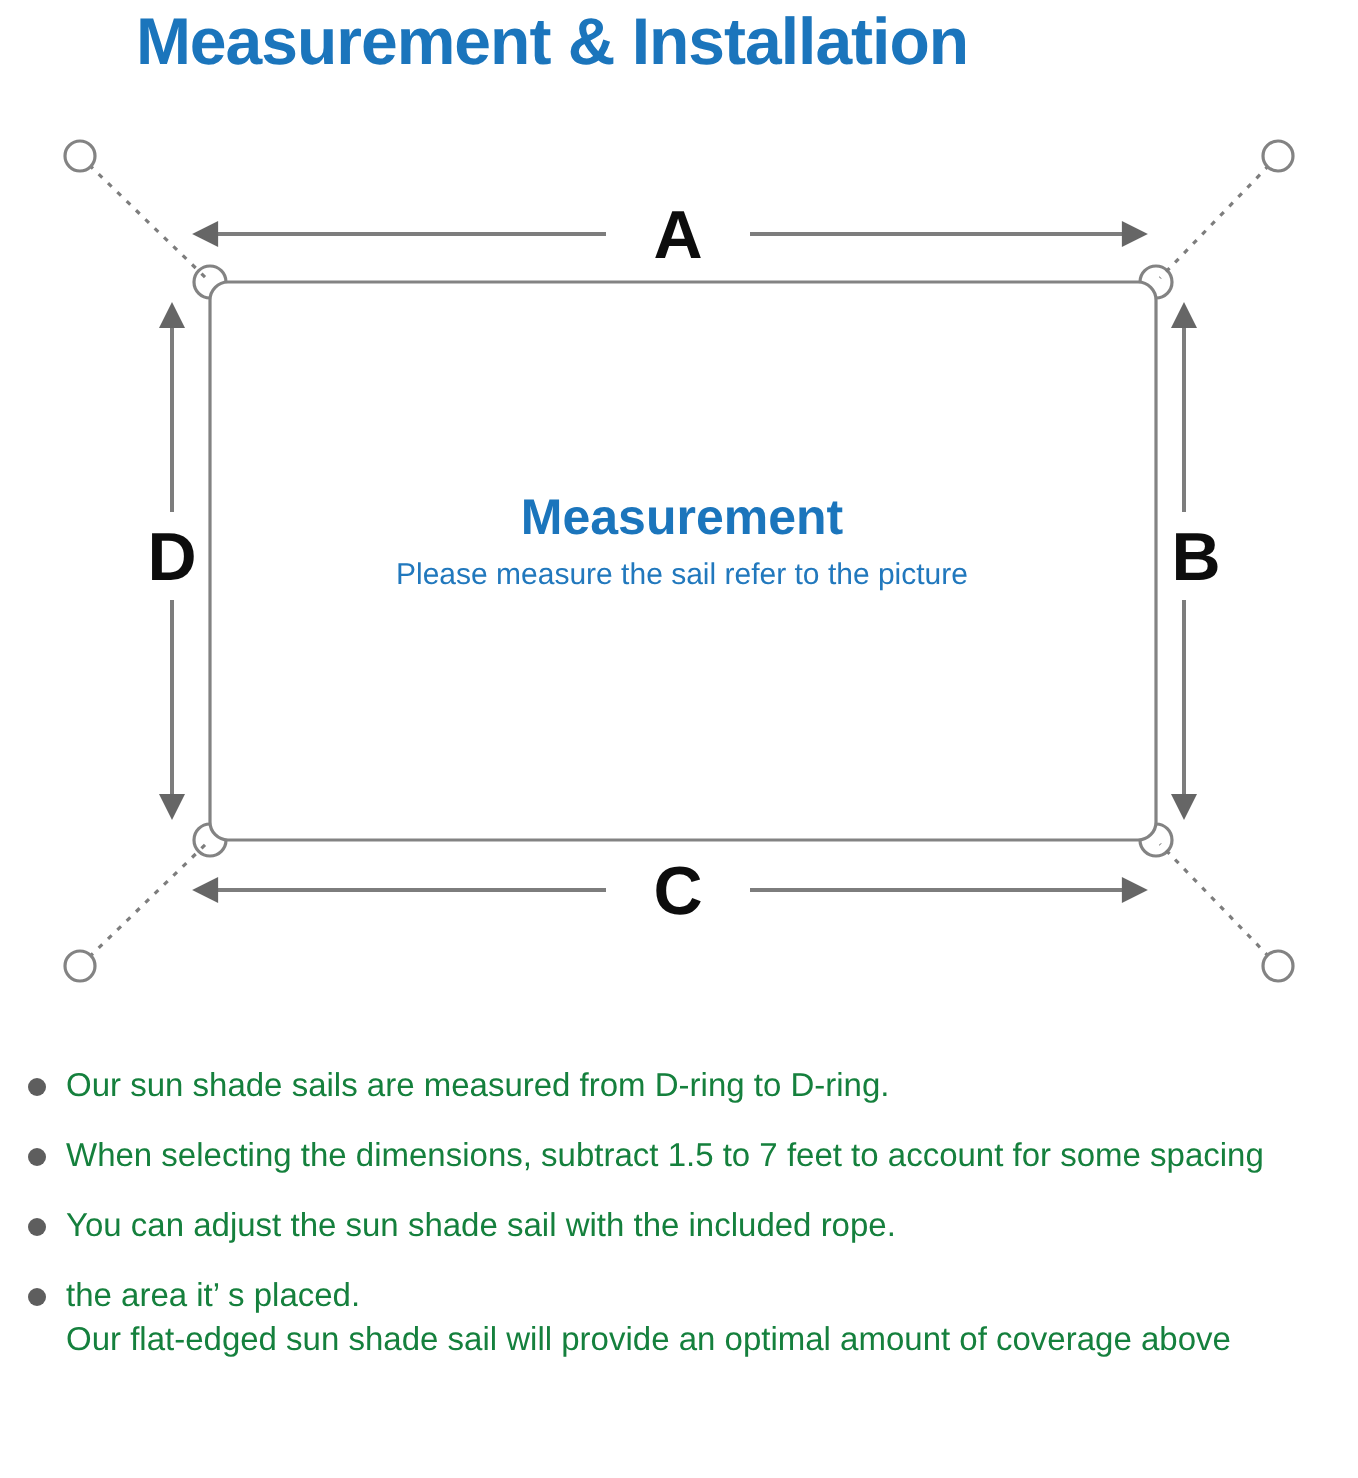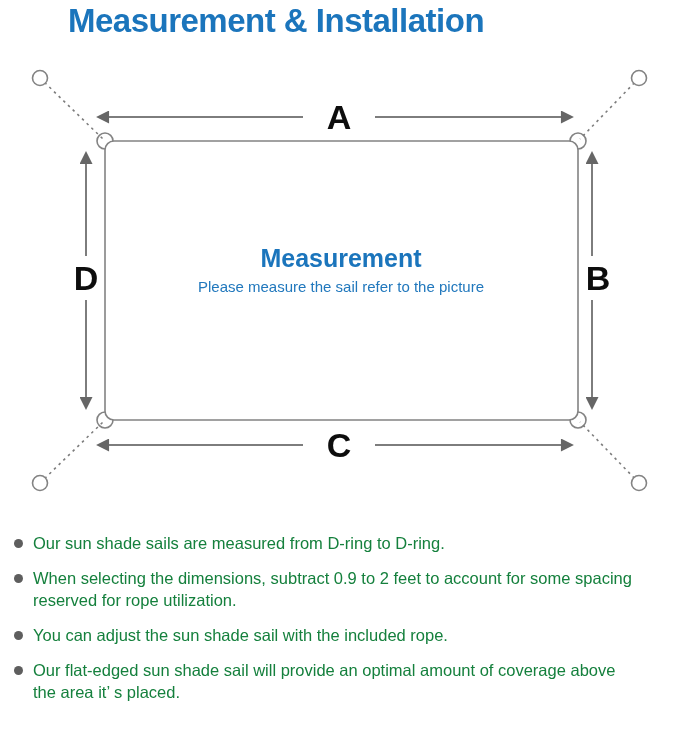--- a/index.html
+++ b/index.html
@@ -99,30 +99,29 @@
 <div class="notes">
   <div class="note">
     <span class="dot"></span>
     <div class="note-text">
       <div>Our sun shade sails are measured from D-ring to D-ring.</div>
     </div>
   </div>
   <div class="note">
     <span class="dot"></span>
     <div class="note-text">
-      <div>When selecting the dimensions, subtract 0.9 to 2 feet to account for some spacing</div>
-      <div>reserved for rope utilization.</div>
+      <div>When selecting the dimensions, subtract 1.5 to 7 feet to account for some spacing</div>
     </div>
   </div>
   <div class="note">
     <span class="dot"></span>
     <div class="note-text">
       <div>You can adjust the sun shade sail with the included rope.</div>
     </div>
   </div>
   <div class="note">
     <span class="dot"></span>
     <div class="note-text">
+      <div>the area it’ s placed.</div>
       <div>Our flat-edged sun shade sail will provide an optimal amount of coverage above</div>
-      <div>the area it’ s placed.</div>
     </div>
   </div>
 </div>
 
 </body></html>

